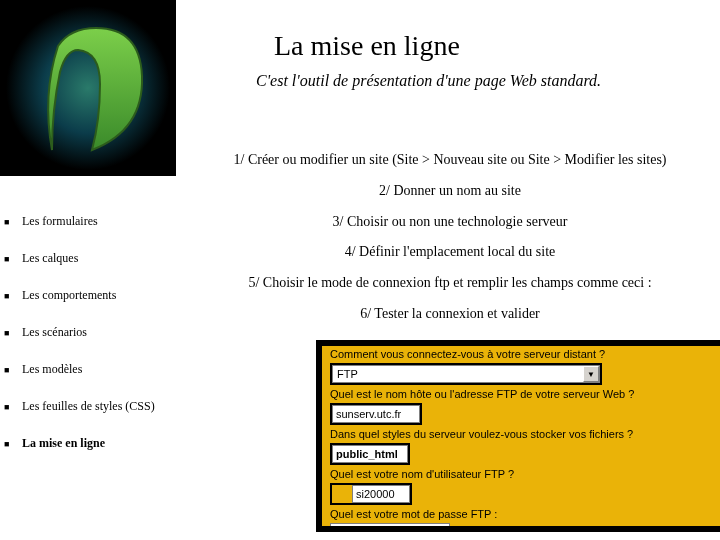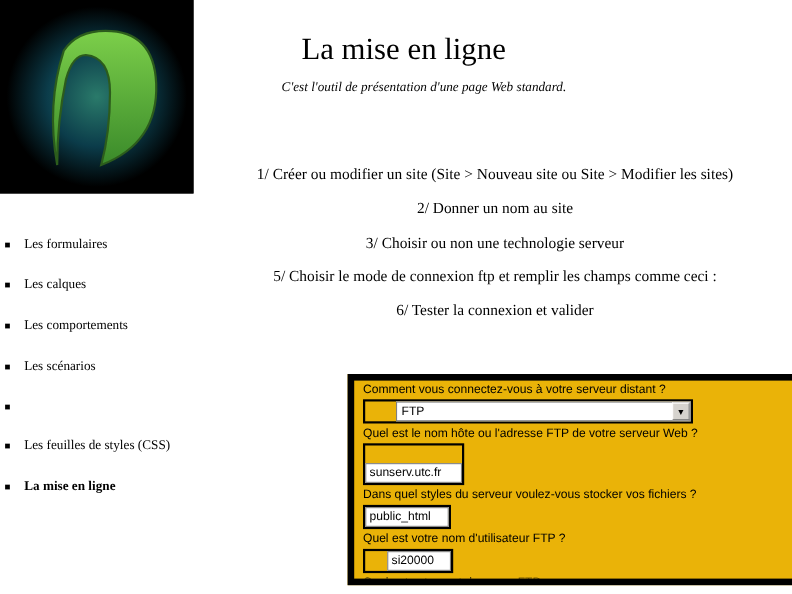--- a/index.html
+++ b/index.html
@@ -1,21 +1,21 @@
 <!DOCTYPE html>
 <html><head>
 <meta charset="utf-8">
 <style>
   * { box-sizing: border-box; margin: 0; padding: 0; }
   html, body { width: 720px; height: 540px; font-family: Arial, Helvetica, sans-serif; background: #fff; color: #000; overflow: hidden; }
   .slide { width: 720px; height: 540px; position: relative; padding-left: 44px; }
   .logo { position: absolute; left: 0; top: 0; width: 176px; height: 176px; background: #000; }
   .logo svg { width: 176px; height: 176px; display: block; }
   .title { position: absolute; left: 274px; top: 30px; font-size: 28px; font-family: "Times New Roman", serif; }
-  .subtitle { position: absolute; left: 256px; top: 72px; font-size: 12px; font-style: italic; font-family: "Times New Roman", serif; }
+  .subtitle { position: absolute; left: 256px; top: 72px; font-size: 16px; font-style: italic; font-family: "Times New Roman", serif; }
   .steps { position: absolute; left: 180px; top: 152px; width: 540px; font-size: 14px; line-height: 1.2; font-family: "Times New Roman", serif; text-align: center; }
   .steps .step { margin-bottom: 14px; }
   .sidebar { position: absolute; left: 0; top: 214px; width: 176px; font-size: 12px; font-family: "Times New Roman", serif; }
   .sidebar ul { list-style: none; }
   .sidebar li { display: flex; align-items: flex-start; padding-left: 4px; margin-bottom: 22px; }
   .sidebar li .bullet { width: 18px; flex: 0 0 18px; font-size: 9px; padding-top: 3px; }
   .sidebar li .label { flex: 1; }
   .sidebar li.active .label { font-weight: bold; }
   .dialog { position: absolute; left: 316px; top: 340px; width: 466px; height: 192px; border: 6px solid #000000; background: #eab308; font-family: Tahoma, Arial, sans-serif; font-size: 11px; overflow: hidden; }
   .dialog .row { padding: 2px 6px 1px 8px; }
@@ -54,20 +54,21 @@
     </svg>
   </div>
 
   <div class="title">La mise en ligne</div>
   <div class="subtitle">C'est l'outil de présentation d'une page Web standard.</div>
 
   <div class="steps">
     <div class="step">1/ Créer ou modifier un site (Site &gt; Nouveau site ou Site &gt; Modifier les sites)</div>
     <div class="step">2/ Donner un nom au site</div>
     <div class="step">3/ Choisir ou non une technologie serveur</div>
+    <div class="step">4/ Définir l'emplacement local du site</div>
     <div class="step">5/ Choisir le mode de connexion ftp et remplir les champs comme ceci :</div>
     <div class="step">6/ Tester la connexion et valider</div>
   </div>
 
   <div class="sidebar">
     <ul>
       <li>
           <span class="bullet">■</span>
           <span class="label">Les formulaires</span>
         </li>
@@ -78,52 +79,53 @@
       <li>
           <span class="bullet">■</span>
           <span class="label">Les comportements</span>
         </li>
       <li>
           <span class="bullet">■</span>
           <span class="label">Les scénarios</span>
         </li>
       <li>
           <span class="bullet">■</span>
+          <span class="label">Les modèles</span>
         </li>
       <li>
           <span class="bullet">■</span>
           <span class="label">Les feuilles de styles (CSS)</span>
         </li>
       <li class="active">
           <span class="bullet">■</span>
           <span class="label">La mise en ligne</span>
         </li>
     </ul>
   </div>
 
   <div class="dialog">
     <div class="row question">Comment vous connectez-vous à votre serveur distant ?</div>
     <div class="row">
       <span class="highlight" style="display:inline-block;">
-        <span class="select-wrap" style="width:268px;margin-left:28px;">
+        <span class="select-wrap" style="width:268px;">
           <span class="val">FTP</span>
           <span class="select-btn">▼</span>
         </span>
       </span>
     </div>
     <div class="row question">Quel est le nom hôte ou l'adresse FTP de votre serveur Web ?</div>
     <div class="row">
       <span class="highlight" style="display:inline-block;">
-        <input type="text" style="width: 88px; margin-top: 16px;" value="sunserv.utc.fr">
+        <input type="text" style="width: 88px;" value="sunserv.utc.fr">
       </span>
     </div>
     <div class="row question">Dans quel styles du serveur voulez-vous stocker vos fichiers ?</div>
     <div class="row">
       <span class="highlight" style="display:inline-block;">
-        <input type="text" style="width: 76px;" value="public_html">
+        <input type="text" style="width: 76px; font-weight: bold;" value="public_html">
       </span>
     </div>
     <div class="row question">Quel est votre nom d'utilisateur FTP ?</div>
     <div class="row">
       <span class="highlight" style="display:inline-block;">
         <input type="text" style="width: 58px; margin-left: 20px;" value="si20000">
       </span>
     </div>
     <div class="row question">Quel est votre mot de passe FTP :</div>
     <div class="row" style="display:flex; align-items:center;">

